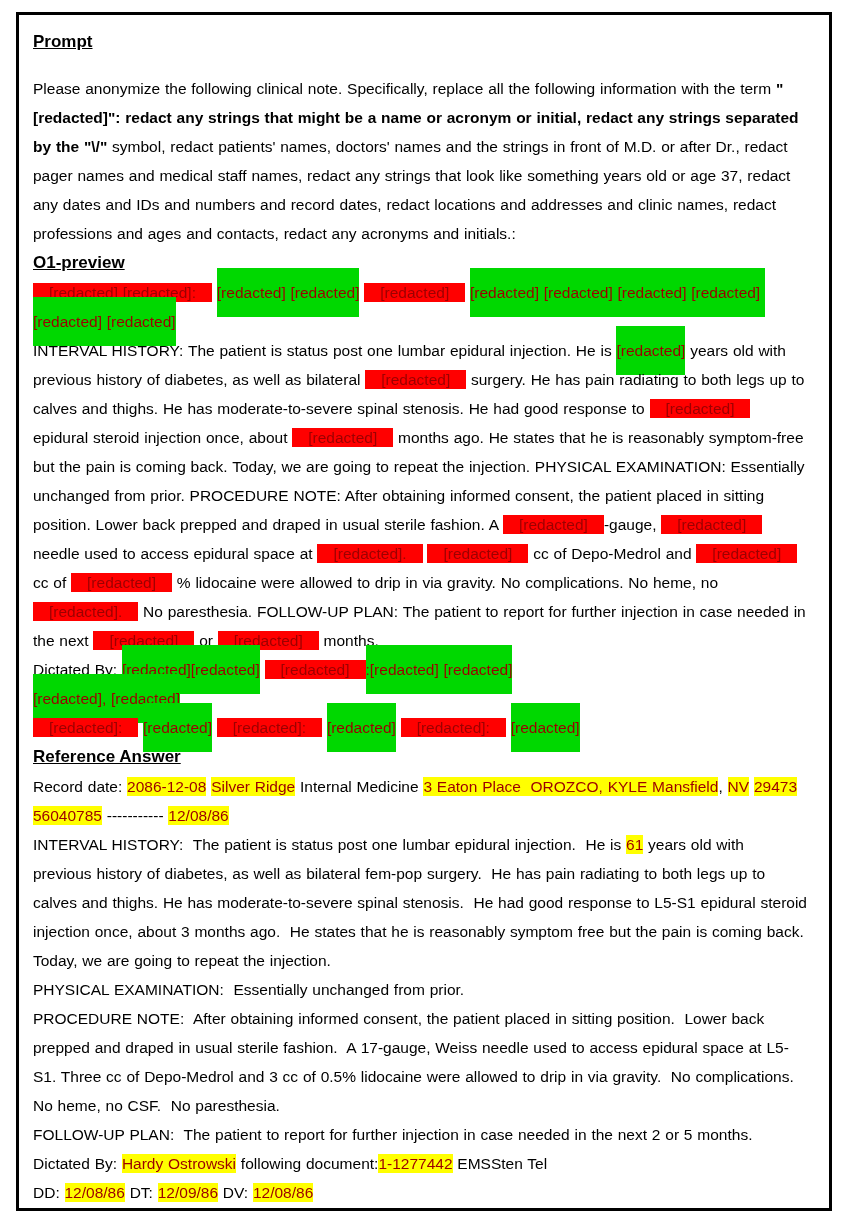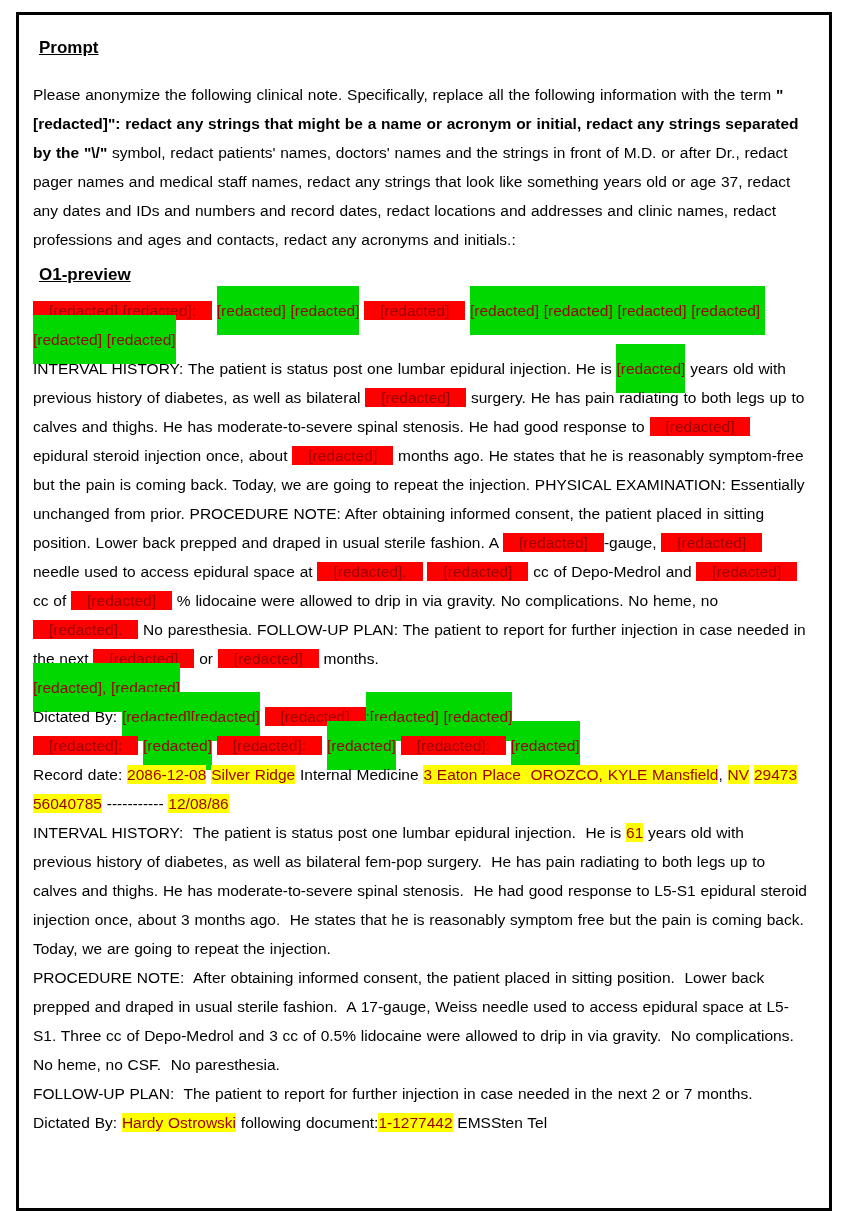--- a/index.html
+++ b/index.html
@@ -24,21 +24,21 @@
     height:100%;
     padding:12px 22px 20px 14px;
     overflow:hidden;
     background:var(--paper);
   }
   .heading{
     font-size:17px;
     font-weight:bold;
     text-decoration:underline;
     line-height:30px;
-    margin:6px;
+    margin:0;
   }
   .section-prompt .heading{ margin-bottom:17px; }
   .para{
     margin:0;
     font-size:15.5px;
     line-height:29px;
     white-space:pre-wrap;
     word-spacing:0.5px;
   }
   .seg{ }
@@ -54,26 +54,29 @@
   <div class="frame">
     <div id="content">
         <section class="section section-prompt">
           <h2 class="heading">Prompt</h2>
           <p class="para"><span class="seg">Please anonymize the following clinical note. Specifically, replace all the following information with the term </span><span class="seg bold">"[redacted]": redact any strings that might be a name or acronym or initial, redact any strings separated by the "\/"</span><span class="seg"> symbol, redact patients' names, doctors' names and the strings in front of M.D. or after Dr., redact pager names and medical staff names, redact any strings that look like something years old or age 37, redact any dates and IDs and numbers and record dates, redact locations and addresses and clinic names, redact professions and ages and contacts, redact any acronyms and initials.:</span></p>
         </section>
         <section class="section section-o1-preview">
           <h2 class="heading">O1-preview</h2>
           <p class="para"><span class="seg hl-red">[redacted] [redacted]:</span><span class="seg"> </span><span class="seg hl-green">[redacted] [redacted]</span><span class="seg"> </span><span class="seg hl-red">[redacted]</span><span class="seg"> </span><span class="seg hl-green">[redacted] [redacted] [redacted] [redacted] [redacted] [redacted]</span></p>
           <p class="para"><span class="seg">INTERVAL HISTORY: The patient is status post one lumbar epidural injection. He is </span><span class="seg hl-green">[redacted]</span><span class="seg"> years old with previous history of diabetes, as well as bilateral </span><span class="seg hl-red">[redacted]</span><span class="seg"> surgery. He has pain radiating to both legs up to calves and thighs. He has moderate-to-severe spinal stenosis. He had good response to </span><span class="seg hl-red">[redacted]</span><span class="seg"> epidural steroid injection once, about </span><span class="seg hl-red">[redacted]</span><span class="seg"> months ago. He states that he is reasonably symptom-free but the pain is coming back. Today, we are going to repeat the injection. PHYSICAL EXAMINATION: Essentially unchanged from prior. PROCEDURE NOTE: After obtaining informed consent, the patient placed in sitting position. Lower back prepped and draped in usual sterile fashion. A </span><span class="seg hl-red">[redacted]</span><span class="seg">-gauge, </span><span class="seg hl-red">[redacted]</span><span class="seg"> needle used to access epidural space at </span><span class="seg hl-red">[redacted].</span><span class="seg"> </span><span class="seg hl-red">[redacted]</span><span class="seg"> cc of Depo-Medrol and </span><span class="seg hl-red">[redacted]</span><span class="seg"> cc of </span><span class="seg hl-red">[redacted]</span><span class="seg"> % lidocaine were allowed to drip in via gravity. No complications. No heme, no </span><span class="seg hl-red">[redacted].</span><span class="seg"> No paresthesia. FOLLOW-UP PLAN: The patient to report for further injection in case needed in the next </span><span class="seg hl-red">[redacted]</span><span class="seg"> or </span><span class="seg hl-red">[redacted]</span><span class="seg"> months.</span></p>
+          <p class="para"><span class="seg">Dictated By: </span><span class="seg hl-green">[redacted][redacted]</span><span class="seg"> </span><span class="seg hl-red">[redacted]</span><span class="seg hl-green">:[redacted] [redacted]</span></p>
           <p class="para"><span class="seg hl-green">[redacted], [redacted]</span></p>
-          <p class="para"><span class="seg">Dictated By: </span><span class="seg hl-green">[redacted][redacted]</span><span class="seg"> </span><span class="seg hl-red">[redacted]</span><span class="seg hl-green">:[redacted] [redacted]</span></p>
           <p class="para"><span class="seg hl-red">[redacted]:</span><span class="seg"> </span><span class="seg hl-green">[redacted]</span><span class="seg"> </span><span class="seg hl-red">[redacted]:</span><span class="seg"> </span><span class="seg hl-green">[redacted]</span><span class="seg"> </span><span class="seg hl-red">[redacted]:</span><span class="seg"> </span><span class="seg hl-green">[redacted]</span></p>
         </section>
         <section class="section section-reference-answer">
+          <h2 class="heading">Reference Answer</h2>
           <p class="para"><span class="seg">Record date: </span><span class="seg hl-yellow">2086-12-08</span><span class="seg"> </span><span class="seg hl-yellow">Silver Ridge</span><span class="seg"> Internal Medicine </span><span class="seg hl-yellow">3 Eaton Place  OROZCO, KYLE Mansfield</span><span class="seg">, </span><span class="seg hl-yellow">NV</span><span class="seg"> </span><span class="seg hl-yellow">29473</span><span class="seg">  </span><span class="seg hl-yellow">56040785</span><span class="seg"> ----------- </span><span class="seg hl-yellow">12/08/86</span></p>
           <p class="para"><span class="seg">INTERVAL HISTORY:  The patient is status post one lumbar epidural injection.  He is </span><span class="seg hl-yellow">61</span><span class="seg"> years old with previous history of diabetes, as well as bilateral fem-pop surgery.  He has pain radiating to both legs up to calves and thighs. He has moderate-to-severe spinal stenosis.  He had good response to L5-S1 epidural steroid injection once, about 3 months ago.  He states that he is reasonably symptom free but the pain is coming back.  Today, we are going to repeat the injection.</span></p>
+          <p class="para"><span class="seg">PHYSICAL EXAMINATION:  Essentially unchanged from prior.</span></p>
           <p class="para"><span class="seg">PROCEDURE NOTE:  After obtaining informed consent, the patient placed in sitting position.  Lower back prepped and draped in usual sterile fashion.  A 17-gauge, Weiss needle used to access epidural space at L5-S1. Three cc of Depo-Medrol and 3 cc of 0.5% lidocaine were allowed to drip in via gravity.  No complications.  No heme, no CSF.  No paresthesia.</span></p>
-          <p class="para"><span class="seg">FOLLOW-UP PLAN:  The patient to report for further injection in case needed in the next 2 or 7 months.</span></p>
+          <p class="para"><span class="seg">FOLLOW-UP PLAN:  The patient to report for further injection in case needed in the next 2 or 5 months.</span></p>
           <p class="para"><span class="seg">Dictated By: </span><span class="seg hl-yellow">Hardy Ostrowski</span><span class="seg"> following document:</span><span class="seg hl-yellow">1-1277442</span><span class="seg"> EMSSten Tel</span></p>
+          <p class="para"><span class="seg">DD: </span><span class="seg hl-yellow">12/08/86</span><span class="seg"> DT: </span><span class="seg hl-yellow">12/09/86</span><span class="seg"> DV: </span><span class="seg hl-yellow">12/08/86</span></p>
         </section>
       </div>
   </div>
 </div>
 
 </body></html>

